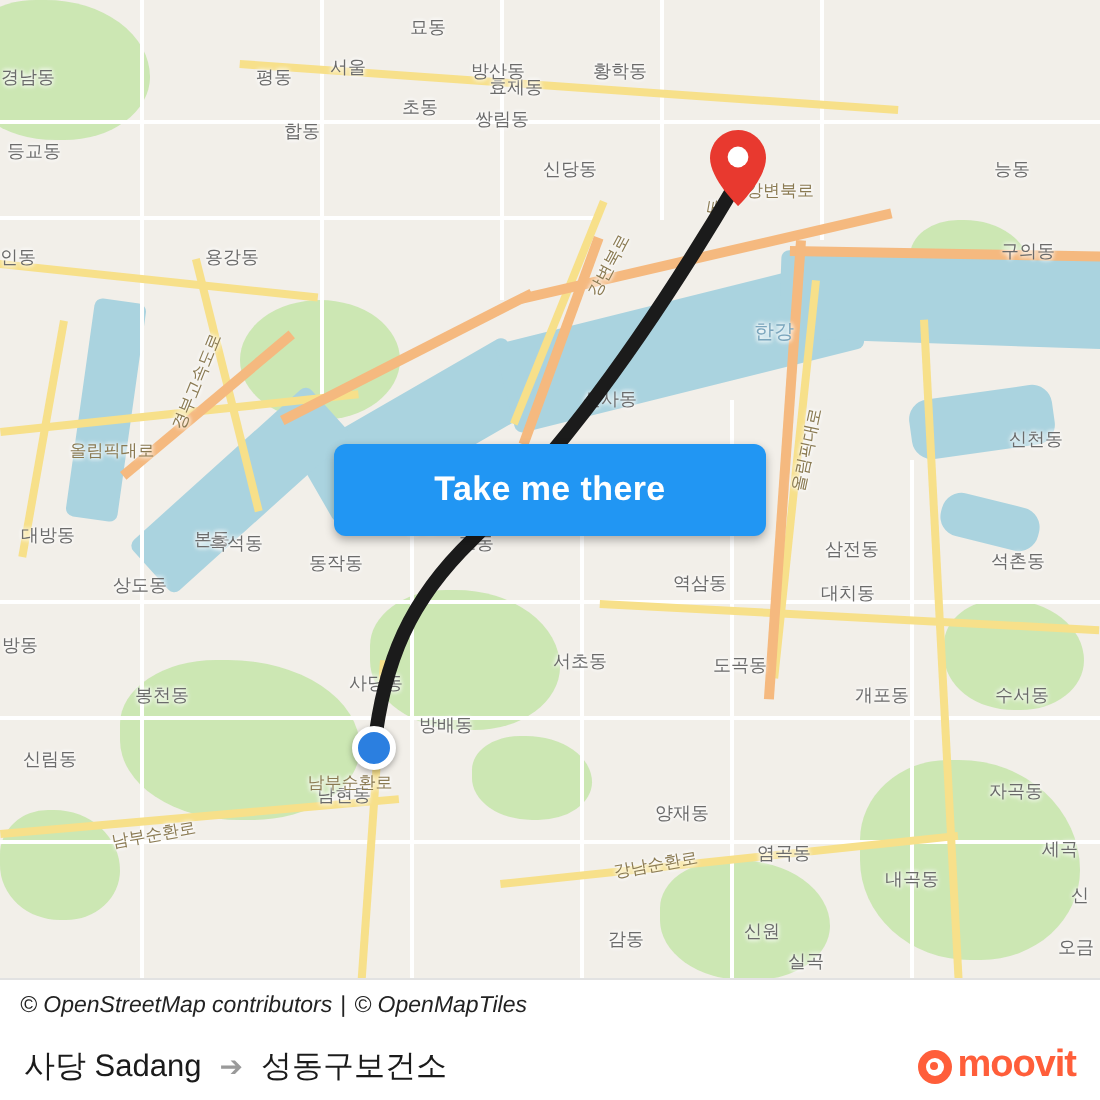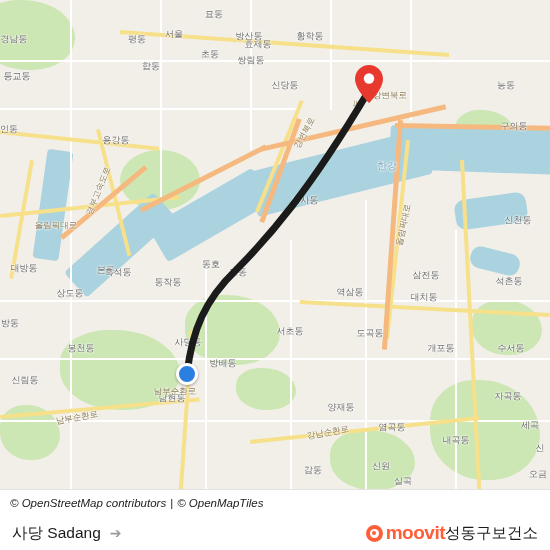--- a/index.html
+++ b/index.html
@@ -256,21 +256,21 @@
         <div class="mlabel" style="left: 310px; top: 36px;">황학동</div>
         <div class="mlabel" style="left: 137px; top: 39px;">평동</div>
         <div class="mlabel" style="left: 210px; top: 54px;">초동</div>
         <div class="mlabel" style="left: 251px; top: 60px;">쌍림동</div>
         <div class="mlabel" style="left: 151px; top: 66px;">합동</div>
         <div class="mlabel" style="left: 285px; top: 85px;">신당동</div>
         <div class="mlabel" style="left: 506px; top: 85px;">능동</div>
         <div class="mlabel" style="left: 17px; top: 76px;">등교동</div>
         <div class="mlabel" style="left: 14px; top: 39px;">경남동</div>
         <div class="mlabel" style="left: 9px; top: 129px;">인동</div>
-        <div class="mlabel" style="left: 92px; top: 140px; padding-left: 48px;">용강동</div>
+        <div class="mlabel" style="left: 92px; top: 129px; padding-left: 48px;">용강동</div>
         <div class="mlabel" style="left: 514px; top: 126px;">구의동</div>
         <div class="mlabel" style="left: 106px; top: 242px; margin-top: 28px;">본동</div>
         <div class="mlabel" style="left: 118px; top: 272px;">흑석동</div>
         <div class="mlabel" style="left: 24px; top: 268px;">대방동</div>
         <div class="mlabel" style="left: 70px; top: 293px;">상도동</div>
         <div class="mlabel" style="left: 10px; top: 323px;">방동</div>
         <div class="mlabel" style="left: 168px; top: 282px;">동작동</div>
         <div class="mlabel" style="left: 305px; top: 200px;">신사동</div>
         <div class="mlabel" style="left: 350px; top: 292px;">역삼동</div>
         <div class="mlabel" style="left: 424px; top: 297px;">대치동</div>
@@ -318,31 +318,32 @@
       <path d="M 187 374 C 192 330, 205 300, 236 270 C 268 238, 310 190, 368 92" fill="none" stroke="#1b1b1b" stroke-width="7" stroke-linecap="round"></path>
     </svg>
 
     <div id="origin-marker"></div>
 
     <svg id="dest-marker" viewBox="0 0 28 38">
       <path d="M14 0 C6.3 0 0 6.3 0 14 C0 24.5 14 38 14 38 C14 38 28 24.5 28 14 C28 6.3 21.7 0 14 0 Z" fill="#e8392f"></path>
       <circle cx="14" cy="13.5" r="5.2" fill="#ffffff"></circle>
     </svg>
 
+    <button id="take-me-there">Take me there</button>
   </div>
 
   <div id="attribution">
     <a href="#">© OpenStreetMap contributors</a>
     <span class="attr-sep">|</span>
     <a href="#">© OpenMapTiles</a>
   </div>
 
   <div id="bottombar">
     <span id="trip-from">사당 Sadang</span>
     <span id="trip-arrow">➔</span>
+    <span id="trip-to">성동구보건소</span>
     <span id="moovit-logo">
       <span id="moovit-mark"></span>
       <span>moovit</span>
     </span>
-    <span id="trip-to">성동구보건소</span>
   </div>
 
 </div>
 
 </body></html>

